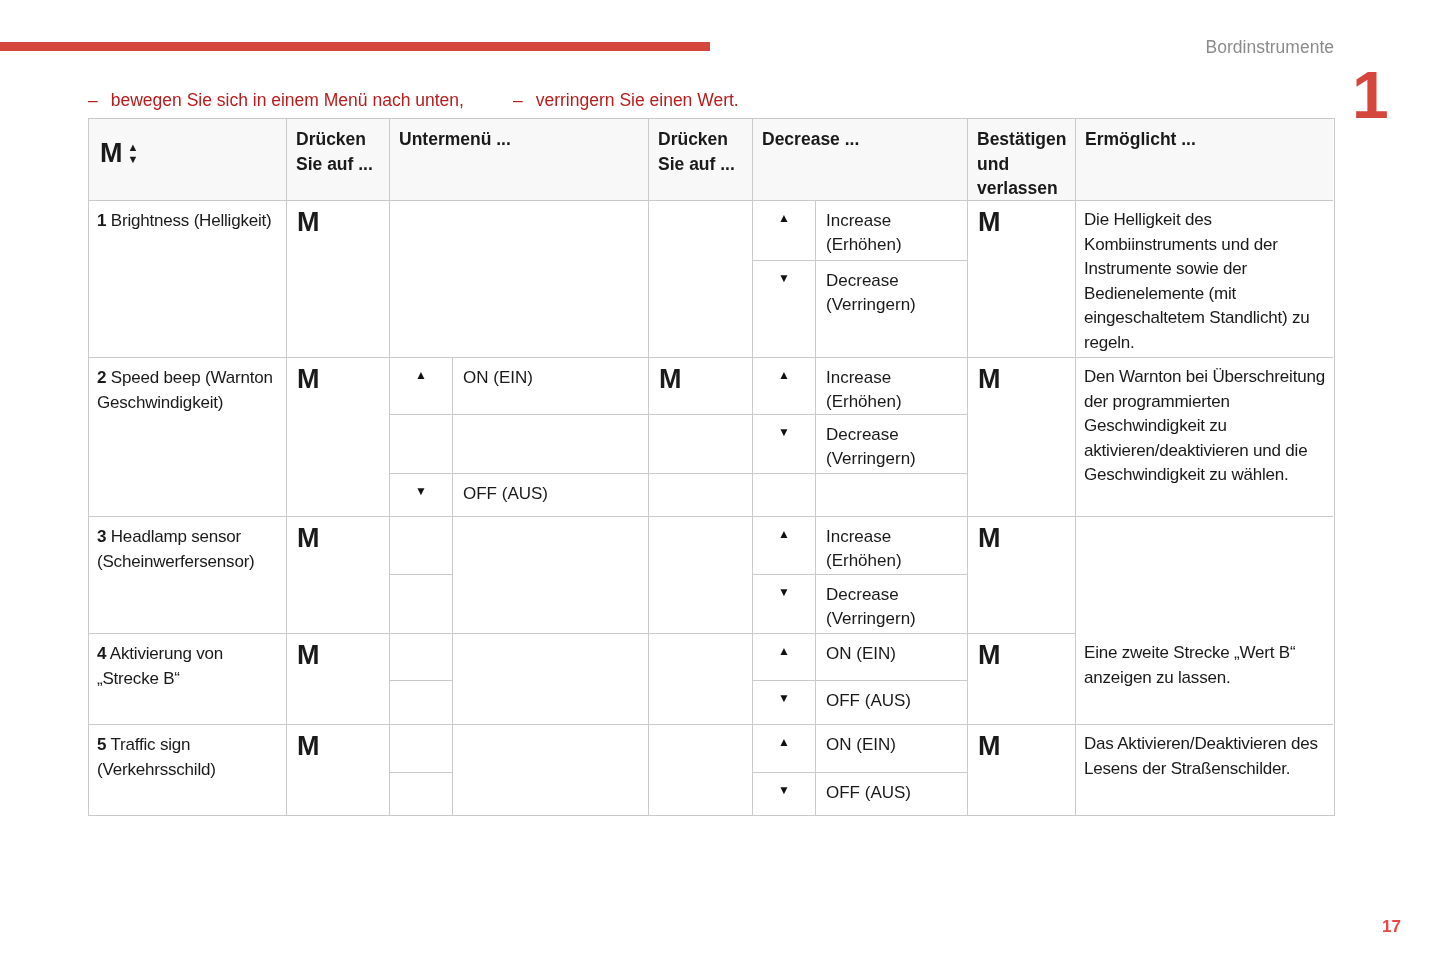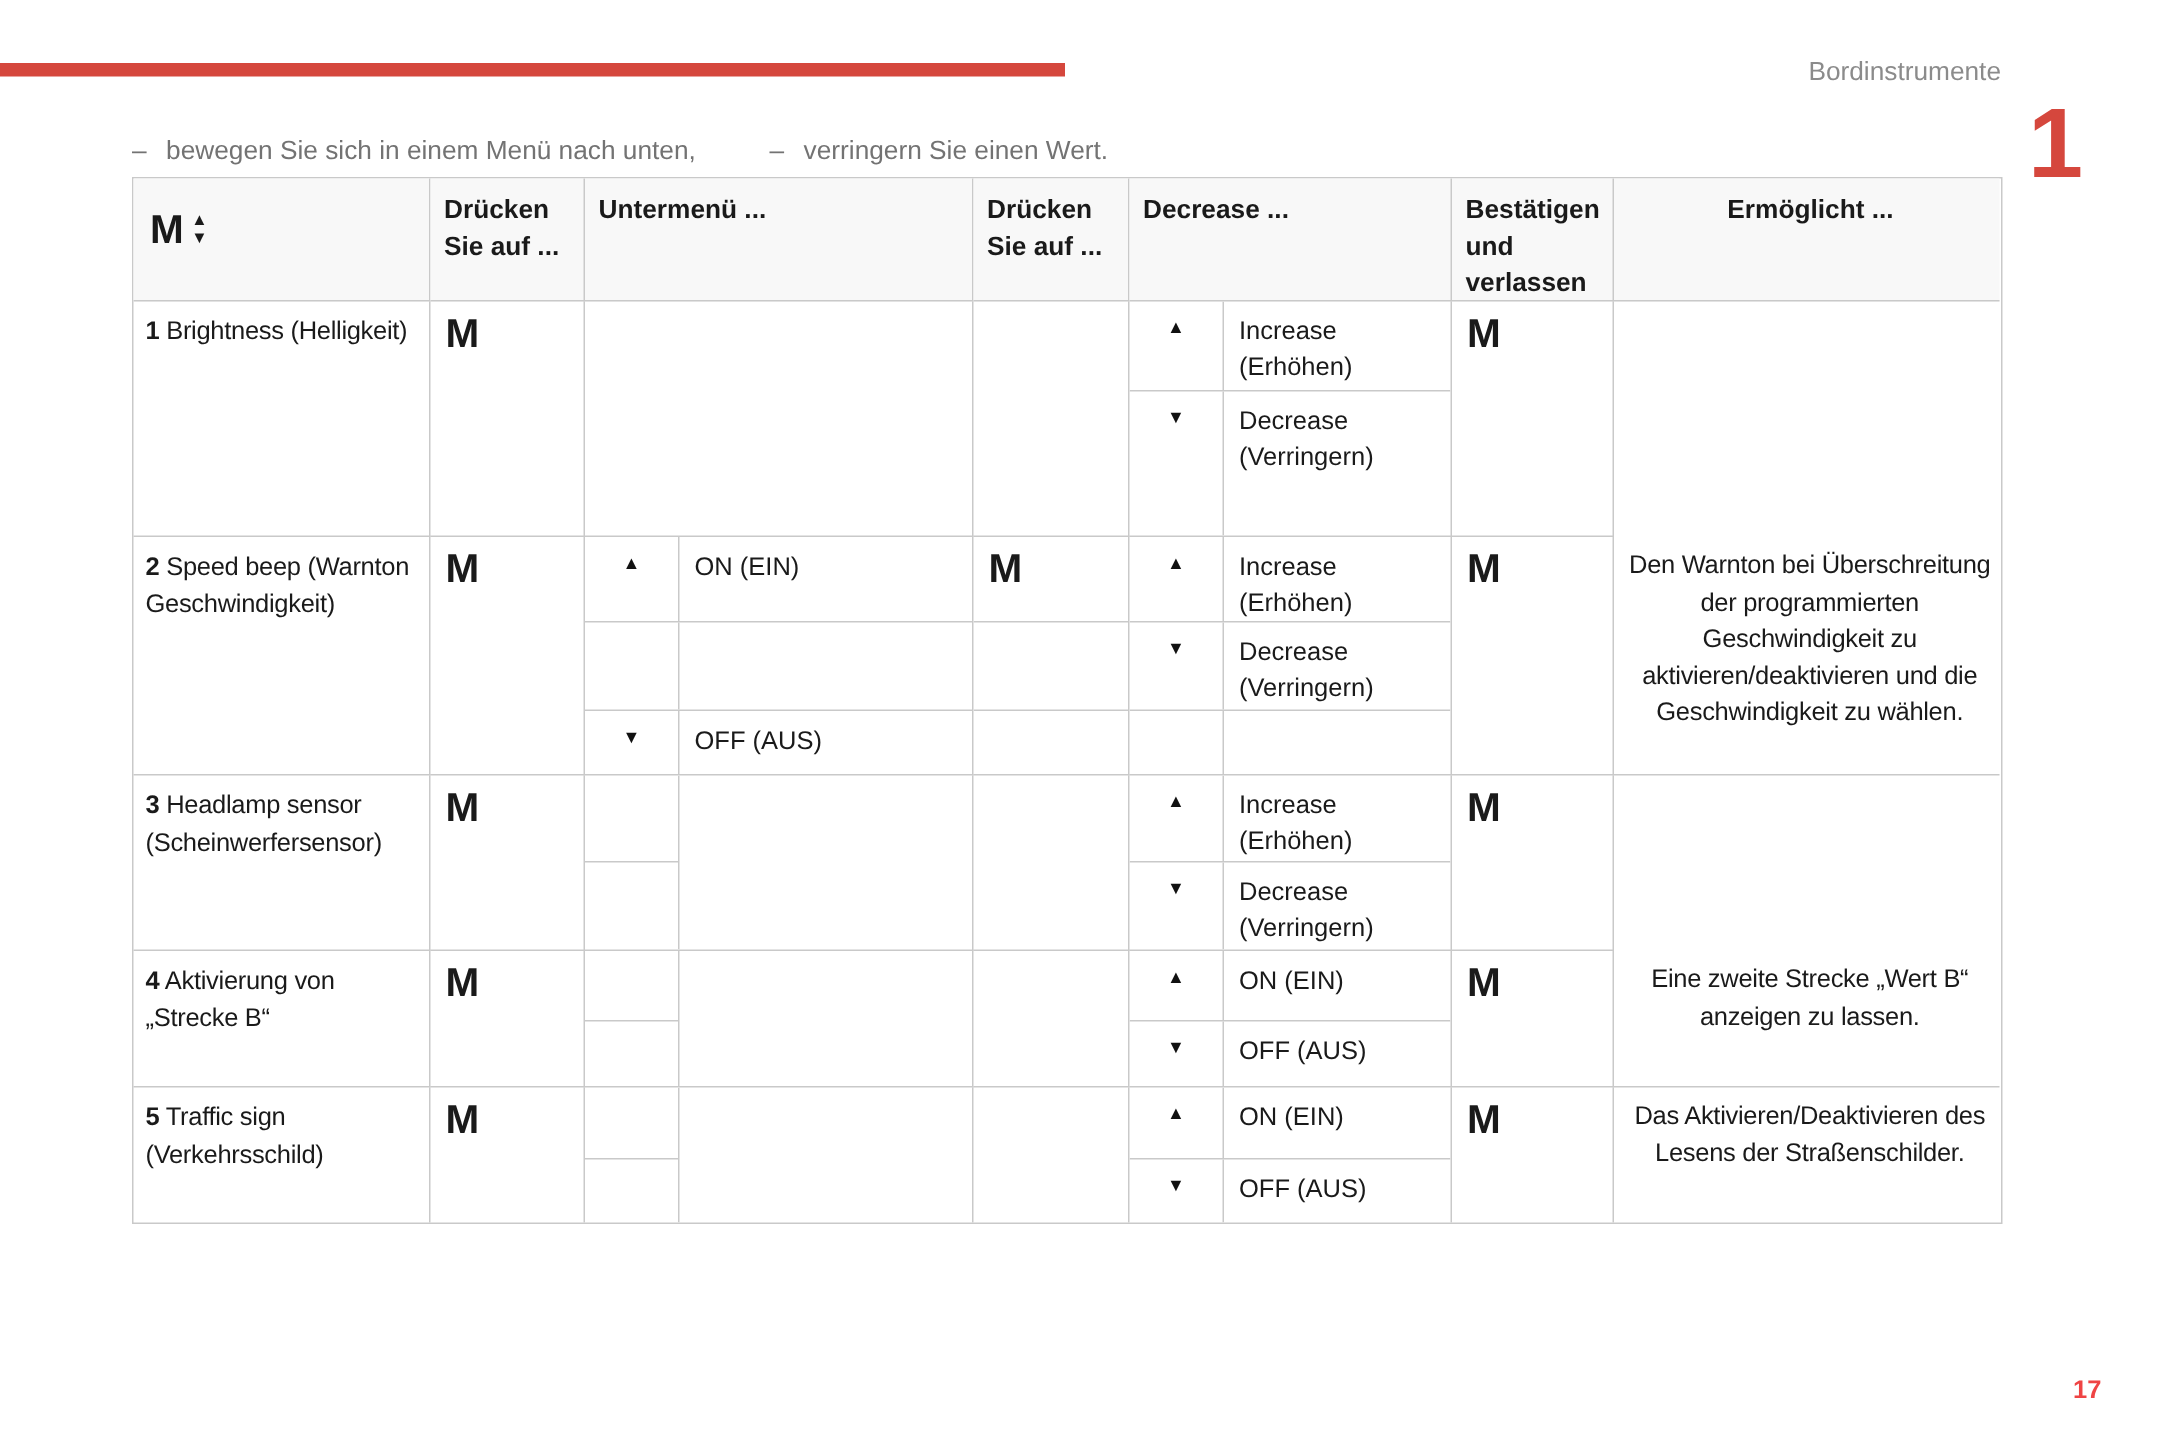--- a/index.html
+++ b/index.html
@@ -5,31 +5,31 @@
   html,body{margin:0;padding:0;background:#ffffff;}
   .page{position:relative;width:1445px;height:963px;background:#ffffff;
         font-family:Liberation Sans, sans-serif;color:#1a1a1a;overflow:hidden;}
 
   .red-bar{position:absolute;left:0;top:42px;width:710px;height:9px;background:#d5473d;}
   .doc-title{position:absolute;top:37px;right:111px;font-size:17.5px;color:#8b8b8b;}
   .chapter{position:absolute;top:62px;left:1352px;font-size:66px;font-weight:bold;
            color:#d5473d;line-height:1;}
   .pagenum{position:absolute;top:917px;right:44px;font-size:17px;font-weight:bold;color:#ef4444;}
 
-  .intro-item{position:absolute;top:90px;font-size:17.5px;white-space:nowrap;color:#737373;}
+  .intro-item{position:absolute;top:90px;font-size:17.5px;white-space:nowrap;color:#b91c1c;}
   .dash{display:inline-block;margin-right:13px;}
 
   
   .tbl{position:absolute;left:88px;top:118px;width:1245px;border:1px solid #c9c9c9;background:#fff;}
   .tr{display:flex;}
   .td{box-sizing:border-box;border-right:1px solid #c9c9c9;border-bottom:1px solid #c9c9c9;
       overflow:hidden;}
   .rlast > .td{border-bottom:none;}
   .c1{width:198px;}.c2{width:103px;}.c3{width:259px;}.c4{width:104px;}
-  .c5{width:215px;}.c6{width:108px;}.c7{width:257px;border-right:none;text-align:center;}
+  .c5{width:215px;}.c6{width:108px;}.c7{width:257px;border-right:none;}
 
   .hdr{font-weight:bold;font-size:17.5px;line-height:24.5px;padding:8px 4px 0 9px;background:#f8f8f8;}
   .hm{display:flex;align-items:flex-start;padding:20px 0 0 11px;background:#f8f8f8;}
   .hm-m{font-size:27px;font-weight:bold;line-height:28px;}
   .hm-arrows{display:flex;flex-direction:column;margin-left:5px;margin-top:2px;
              font-size:11px;line-height:12px;}
 
   .ncell{padding:7px 2px 0 8px;font-size:17px;line-height:25px;letter-spacing:-0.2px;}
   .ecell{padding:7px 4px 0 8px;font-size:17px;line-height:24.5px;letter-spacing:-0.2px;}
   .mcell{font-size:27px;font-weight:bold;padding:6px 0 0 10px;line-height:30px;}
@@ -91,20 +91,21 @@
         <div class="band bb" style="height:60px">
           <div class="acell">▲</div>
           <div class="vcell">Increase (Erhöhen)</div>
         </div>
         <div class="band grow">
           <div class="acell">▼</div>
           <div class="vcell">Decrease (Verringern)</div>
         </div>
       </div>
       <div class="td c6 mcell">M</div>
+      <div class="td c7 ecell">Die Helligkeit des Kombiinstruments und der Instrumente sowie der Bedienelemente (mit eingeschaltetem Standlicht) zu regeln.</div>
     </div>
 
     <div class="tr" style="height:159px">
       <div class="td c1 ncell">
         <b>2</b> <span>Speed beep (Warnton Geschwindigkeit)</span>
       </div>
       <div class="td c2 mcell">M</div>
       <div class="td c3 rows">
         <div class="band bb" style="height:57px">
           <div class="acell">▲</div>

